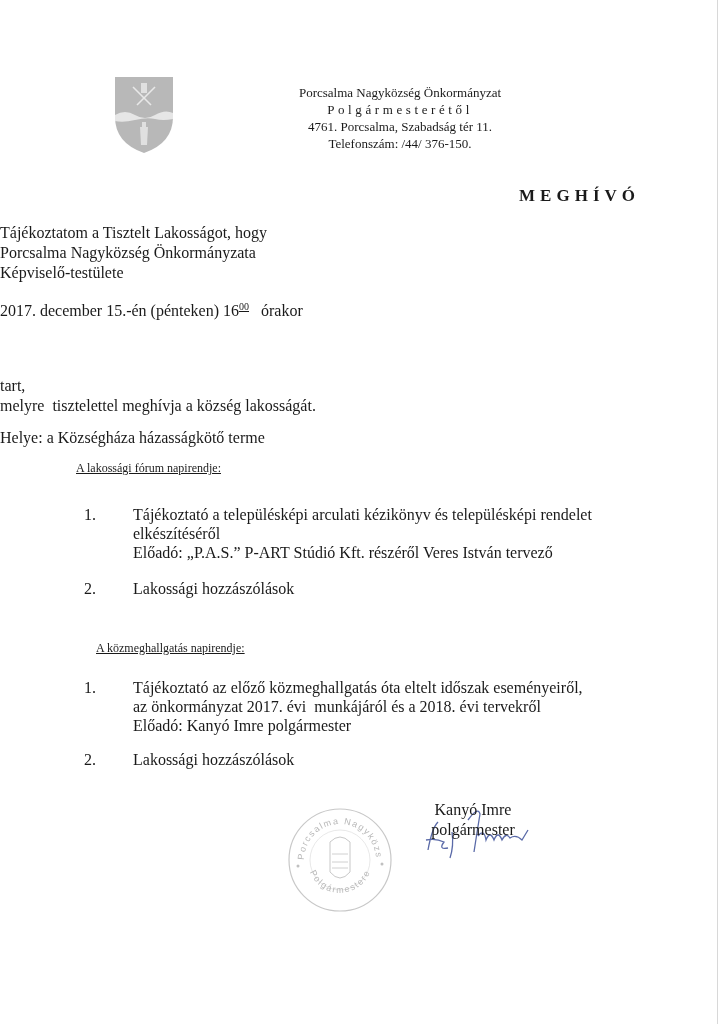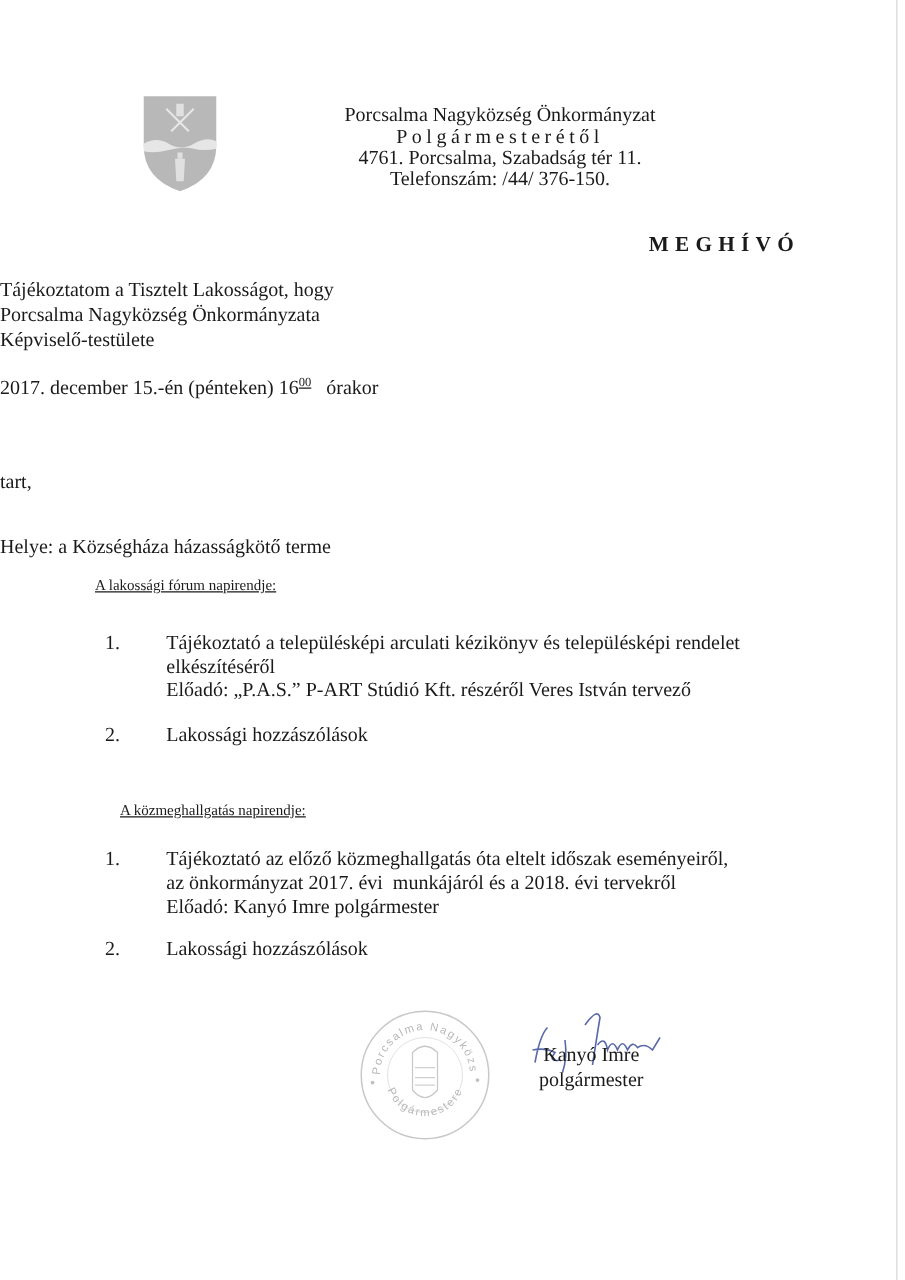--- a/index.html
+++ b/index.html
@@ -7,21 +7,21 @@
     width: 724px; height: 1024px; position: relative; overflow: hidden;
     background: #ffffff;
     font-family: "Liberation Serif", serif;
     color: #1a1a1a;
   }
   .page { position: absolute; left: 0; top: 0; width: 724px; height: 1024px; }
   .right-edge { position: absolute; right: 6px; top: 0; width: 1px; height: 1024px; background: #d8d8d8; }
 
   .crest { position: absolute; left: 113px; top: 75px; width: 62px; height: 80px; }
 
-  .header-block { position: absolute; left: 260px; top: 84px; width: 280px; text-align: center; font-size: 16px; line-height: 17px; }
+  .header-block { position: absolute; left: 260px; top: 84px; width: 280px; text-align: center; font-size: 13px; line-height: 17px; }
   .header-block .spaced { letter-spacing: 3.6px; }
 
   .title { position: absolute; left: 0; width: 640px; top: 186px; text-align: right; font-weight: bold; font-size: 17px; letter-spacing: 5px; }
 
   .center { position: absolute; left: 0; width: 576px; text-align: left; font-size: 16px; line-height: 20px; }
   .intro { top: 223px; }
   .date-line { top: 297px; }
   .date-line sup { font-size: 10px; text-decoration: underline; vertical-align: 6px; }
   .headline { top: 345px; font-weight: bold; font-size: 16.5px; }
   .tart { top: 376px; }
@@ -37,21 +37,21 @@
   .agenda-item .body { position: absolute; left: 49px; top: 0; width: 560px; }
   .a1-1 { top: 505px; }
   .a1-2 { top: 579px; }
   .a2-1 { top: 678px; }
   .a2-2 { top: 750px; }
 
   .place-date { position: absolute; left: 76px; top: 791px; font-size: 16px; }
 
   .stamp { position: absolute; left: 286px; top: 806px; width: 108px; height: 108px; }
   .signature { position: absolute; left: 418px; top: 800px; width: 150px; height: 60px; }
-  .signer { position: absolute; left: 418px; top: 835px; width: 110px; text-align: center; font-size: 16px; line-height: 20px; }
+  .signer { position: absolute; left: 418px; top: 800px; width: 110px; text-align: center; font-size: 16px; line-height: 20px; }
 </style>
 </head>
 <body>
 
 <div class="page">
   <div class="right-edge"></div>
 
   <svg class="crest" viewBox="0 0 62 80">
     <path d="M2 2 H60 V42 Q60 68 31 78 Q2 68 2 42 Z" fill="#b8b8b8"></path>
     <path d="M2 40 Q12 34 22 40 T42 40 T60 38 V44 Q50 46 42 44 T22 45 T2 46 Z" fill="#e6e6e6"></path>
@@ -77,20 +77,21 @@
     <div>Képviselő-testülete</div>
   </div>
 
   <div class="center date-line">
     <span>2017. december 15.-én (pénteken) 16</span><sup>00</sup>&nbsp;&nbsp;&nbsp;<span>órakor</span>
   </div>
 
 
   <div class="center tart">
     <div>tart,</div>
+    <div style="white-space:pre">melyre  tisztelettel meghívja a község lakosságát.</div>
   </div>
 
   <div class="center venue">
     <span class="u">Helye:</span>
     <span>a Községháza házasságkötő terme</span>
   </div>
 
   <div class="section-heading sec1">A lakossági fórum napirendje:</div>
 
   <div class="agenda-item a1-1">

